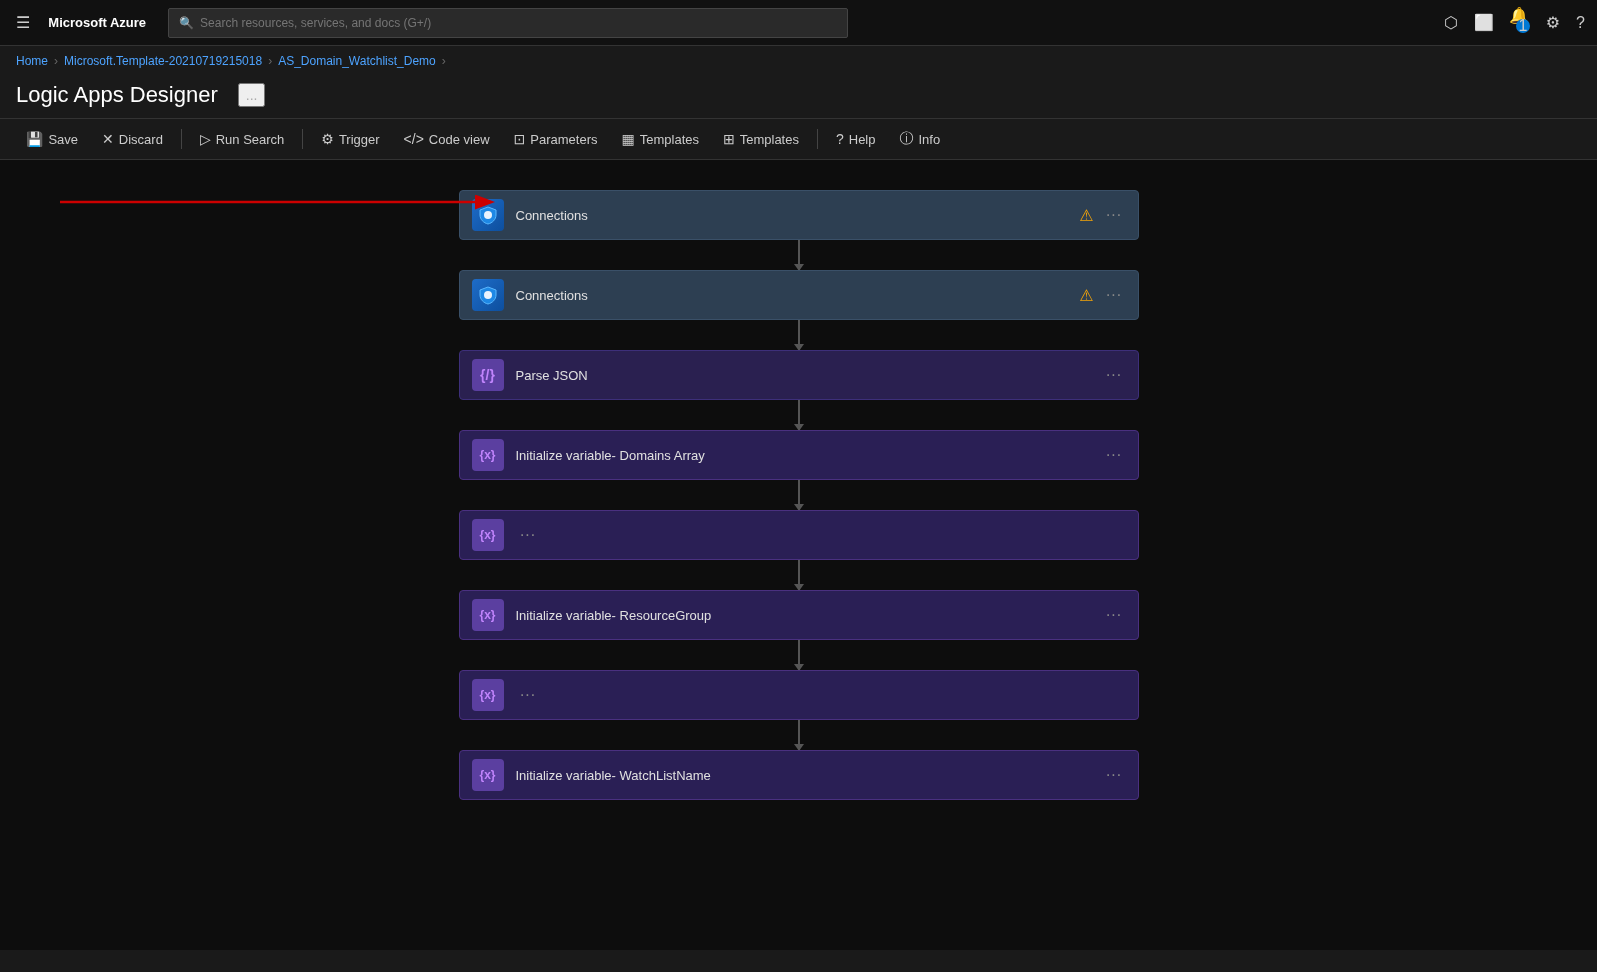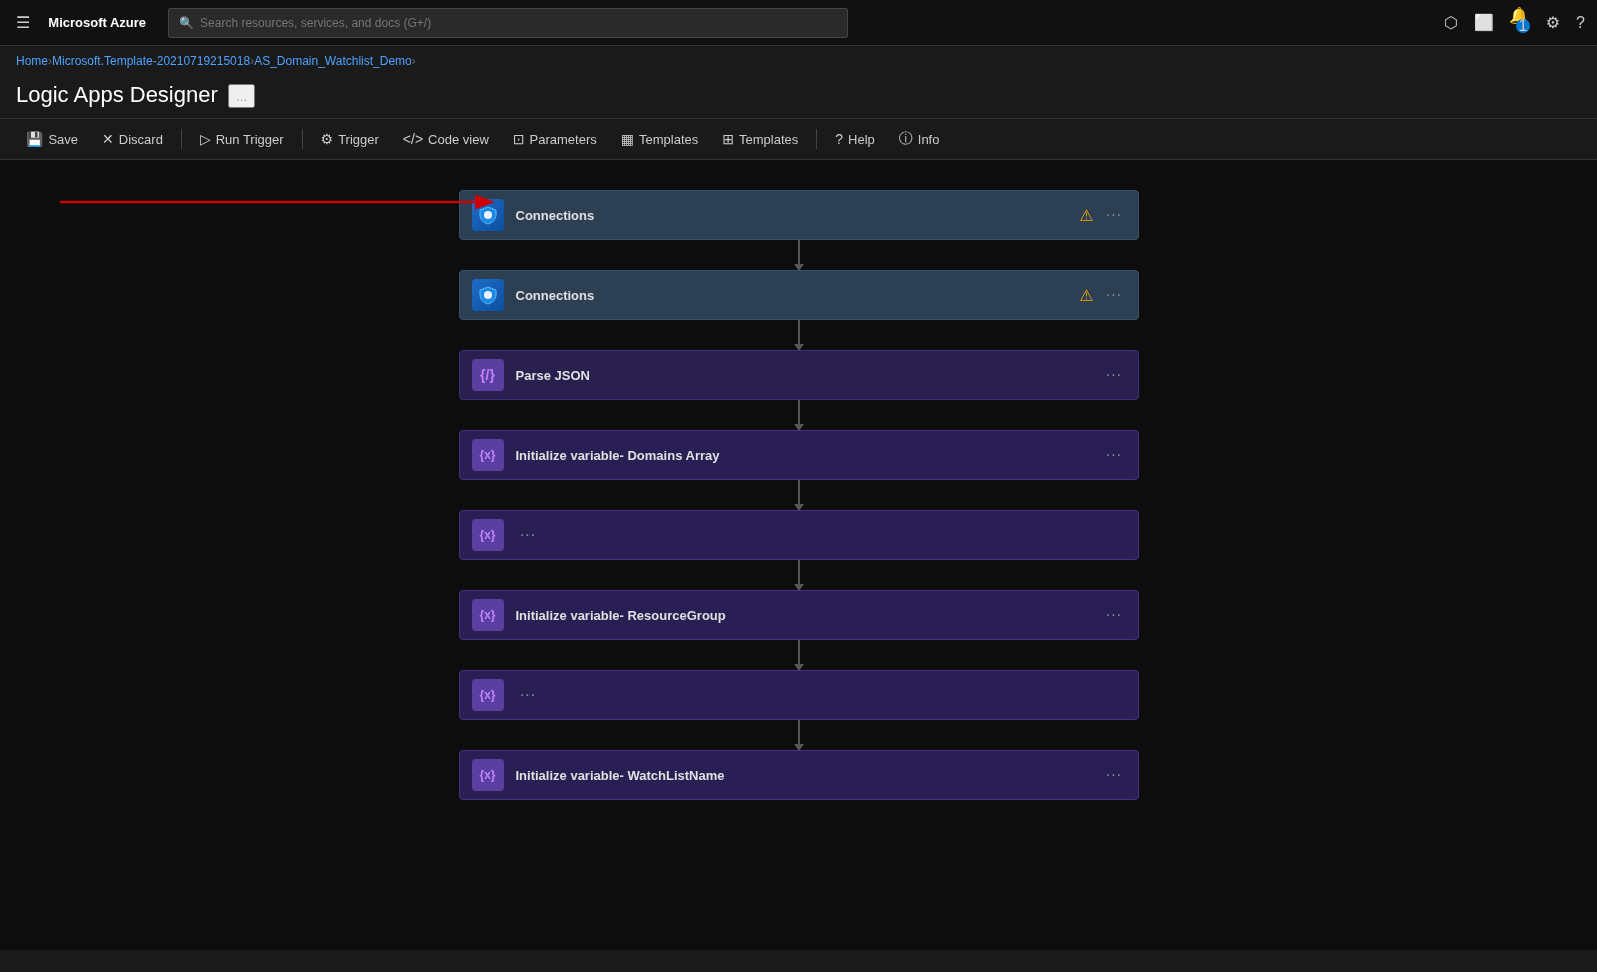--- a/index.html
+++ b/index.html
@@ -81,31 +81,32 @@
       align-items: center;
       justify-content: center;
     }
 
     
     .breadcrumb-bar {
       background-color: #1a1a1a;
       padding: 8px 16px;
       display: flex;
       align-items: center;
+      gap: 6px;
       font-size: 12px;
     }
     .breadcrumb-bar a { color: #4da3ff; text-decoration: none; }
     .breadcrumb-separator { color: #666; }
 
     
     .page-header {
       padding: 6px 16px 10px 16px;
       display: flex;
-      align-items: flex-end;
-      gap: 10px;
+      align-items: center;
+      gap: 20px;
     }
     .page-title {
       font-size: 22px;
       font-weight: 300;
       color: #ffffff;
     }
     .ellipsis-btn {
       color: #aaa;
       cursor: pointer;
       font-size: 14px;
@@ -206,21 +207,20 @@
       background: linear-gradient(135deg, #1e6cc8, #0d4f9e);
     }
     .icon-purple {
       background-color: #5b3fa0;
     }
 
     .node-label {
       flex: 1;
       color: #e0e0e0;
       font-size: 13px;
-      font-weight: bold;
     }
     .node-warning {
       color: #f0a30a;
       font-size: 16px;
       margin-right: 8px;
     }
     .node-more {
       color: #888;
       font-size: 16px;
       cursor: pointer;
@@ -293,21 +293,21 @@
     <span class="btn-icon">💾</span>
     <span>Save</span>
   </button>
   <button class="toolbar-btn">
     <span class="btn-icon">✕</span>
     <span>Discard</span>
   </button>
   <div class="toolbar-divider"></div>
   <button class="toolbar-btn">
     <span class="btn-icon">▷</span>
-    <span>Run Trigger</span>
+    <span>Run Search</span>
   </button>
   <div class="toolbar-divider"></div>
   <button class="toolbar-btn">
     <span class="btn-icon">⚙</span>
     <span>Trigger</span>
   </button>
   <button class="toolbar-btn">
     <span class="btn-icon">&lt;/&gt;</span>
     <span>Code view</span>
   </button>

